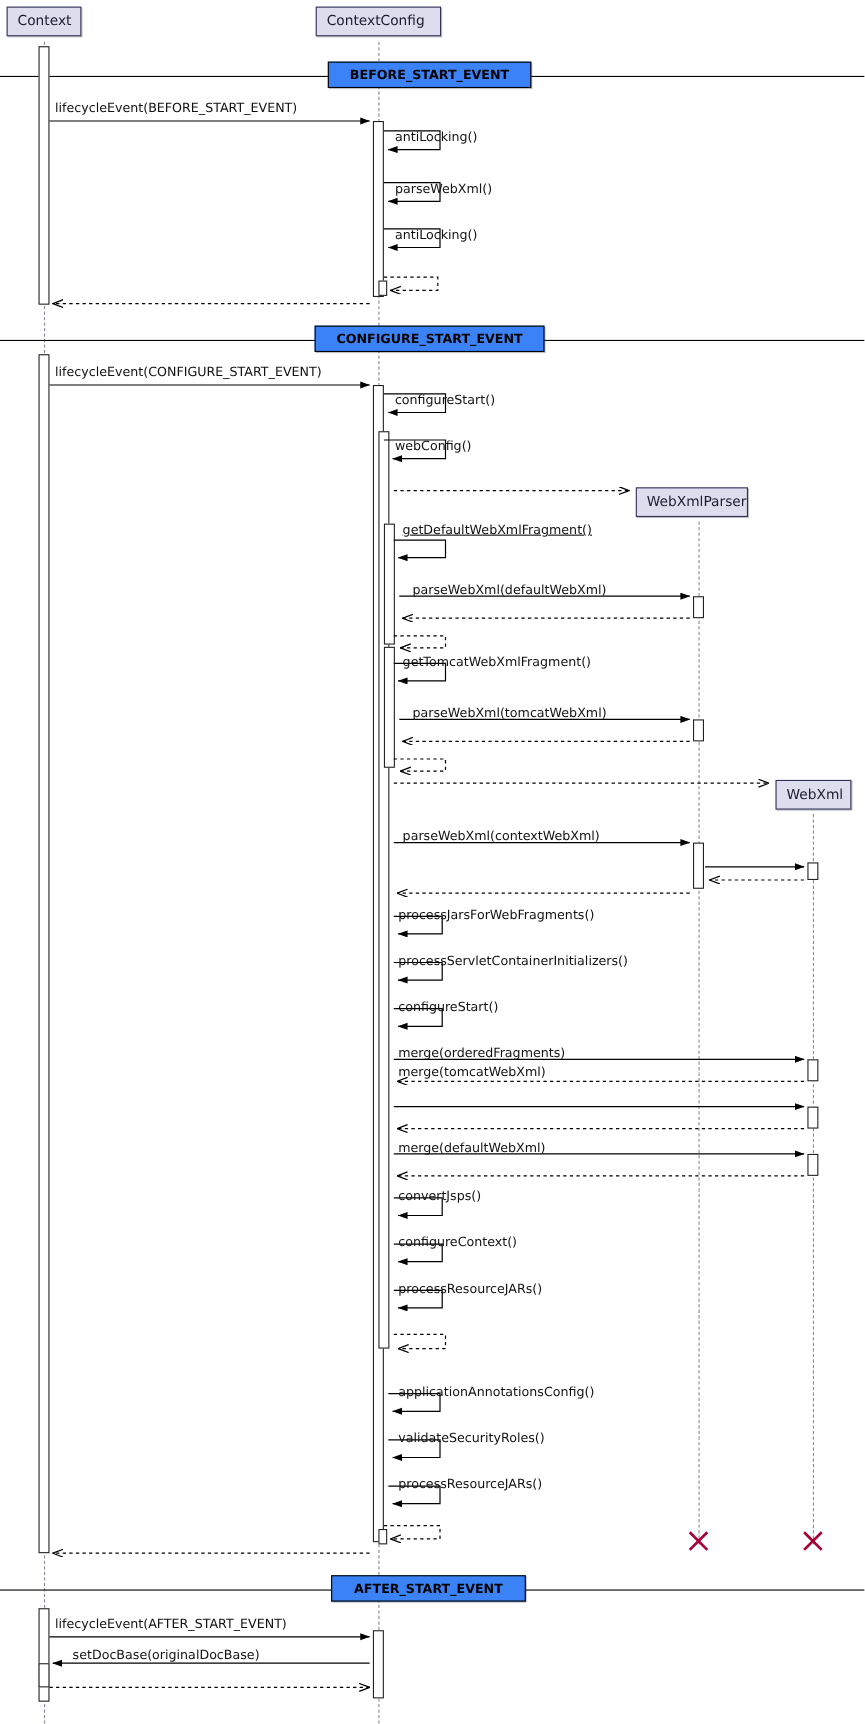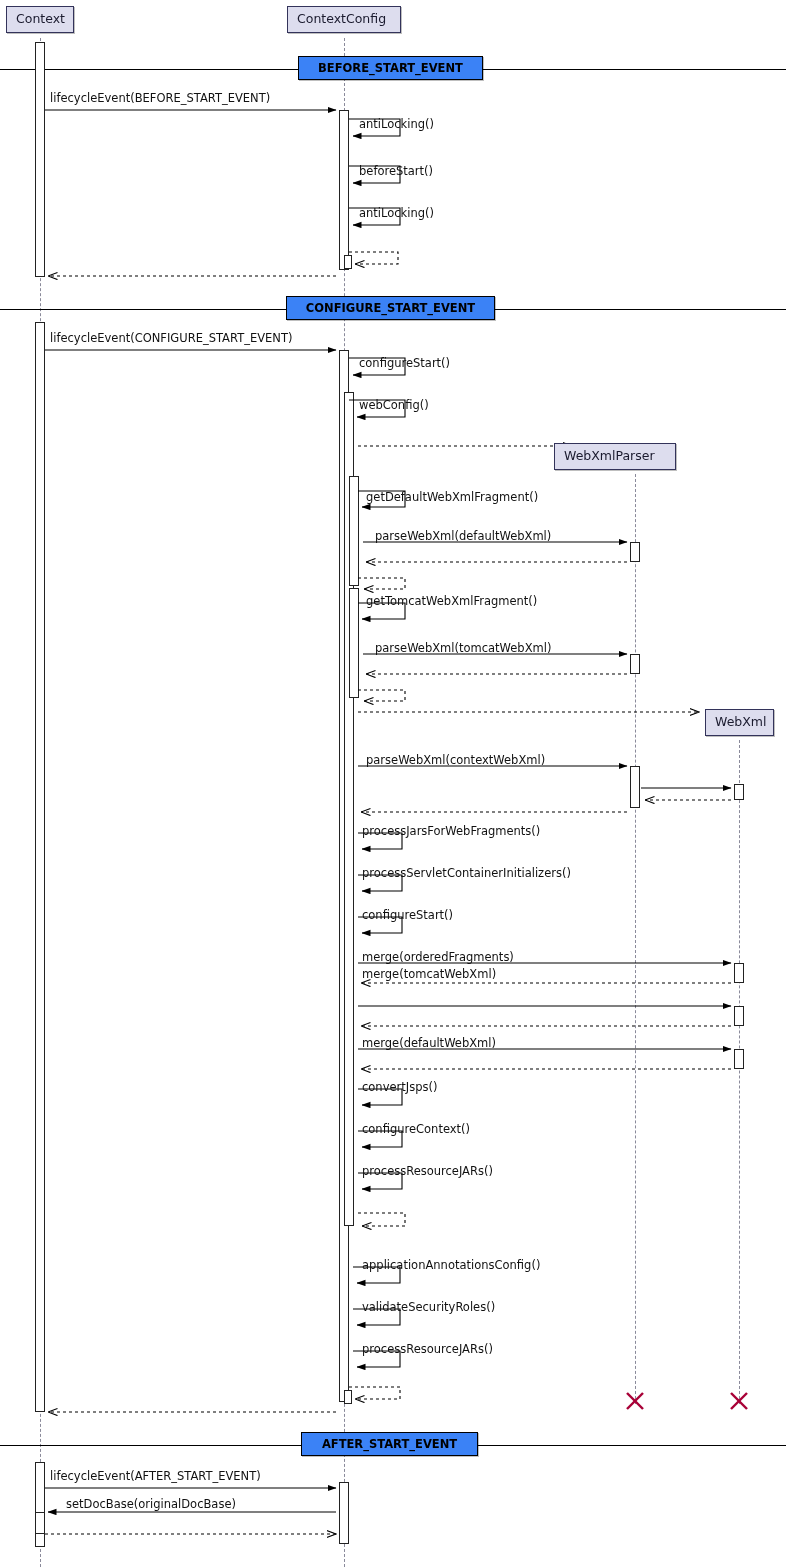--- a/index.html
+++ b/index.html
@@ -146,45 +146,45 @@
       <line x1="45" y1="1534" x2="336" y2="1534" stroke-dasharray="3,3" marker-end="url(#arOpen)"></line>
     </g>
   </svg>
 
   <div class="participant" style="left:6px;top:6px;width:68px;">
     <span>Context</span>
   </div>
   <div class="participant" style="left:287px;top:6px;width:114px;">
     <span>ContextConfig</span>
   </div>
-  <div class="participant" style="left:554px;top:443px;width:122px;">
+  <div class="participant" style="left:578px;top:443px;width:102px;">
     <span>WebXmlParser</span>
   </div>
   <div class="participant" style="left:705px;top:709px;width:69px;">
     <span>WebXml</span>
   </div>
 
   <div class="sepbox" style="left:298px;top:56px;width:185px;">
     <span>BEFORE_START_EVENT</span>
   </div>
   <div class="sepbox" style="left:286px;top:296px;width:209px;">
     <span>CONFIGURE_START_EVENT</span>
   </div>
   <div class="sepbox" style="left:301px;top:1432px;width:177px;text-align:center;">
     <span>AFTER_START_EVENT</span>
   </div>
 
   <div class="msglabel" style="left:50px;top:93px;">lifecycleEvent(BEFORE_START_EVENT)</div>
   <div class="msglabel" style="left:359px;top:119px;">antiLocking()</div>
-  <div class="msglabel" style="left:359px;top:166px;">beforeStart()</div>
+  <div class="msglabel" style="left:359px;top:166px;">parseWebXml()</div>
   <div class="msglabel" style="left:359px;top:208px;">antiLocking()</div>
   <div class="msglabel" style="left:50px;top:333px;">lifecycleEvent(CONFIGURE_START_EVENT)</div>
   <div class="msglabel" style="left:359px;top:358px;">configureStart()</div>
   <div class="msglabel" style="left:359px;top:400px;">webConfig()</div>
-  <div class="msglabel" style="left:366px;top:492px;">getDefaultWebXmlFragment()</div>
+  <div class="msglabel" style="left:366px;top:476px;text-decoration:underline;">getDefaultWebXmlFragment()</div>
   <div class="msglabel" style="left:375px;top:531px;">parseWebXml(defaultWebXml)</div>
   <div class="msglabel" style="left:366px;top:596px;">getTomcatWebXmlFragment()</div>
   <div class="msglabel" style="left:375px;top:643px;">parseWebXml(tomcatWebXml)</div>
   <div class="msglabel" style="left:366px;top:755px;">parseWebXml(contextWebXml)</div>
   <div class="msglabel" style="left:362px;top:826px;">processJarsForWebFragments()</div>
   <div class="msglabel" style="left:362px;top:868px;">processServletContainerInitializers()</div>
   <div class="msglabel" style="left:362px;top:910px;">configureStart()</div>
   <div class="msglabel" style="left:362px;top:952px;">merge(orderedFragments)</div>
   <div class="msglabel" style="left:362px;top:969px;">merge(tomcatWebXml)</div>
   <div class="msglabel" style="left:362px;top:1038px;">merge(defaultWebXml)</div>

